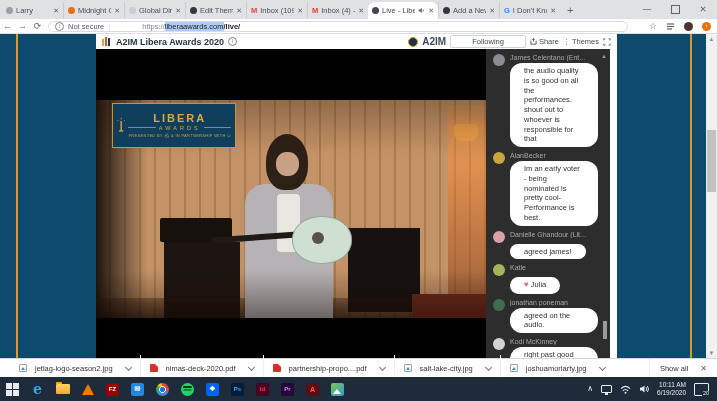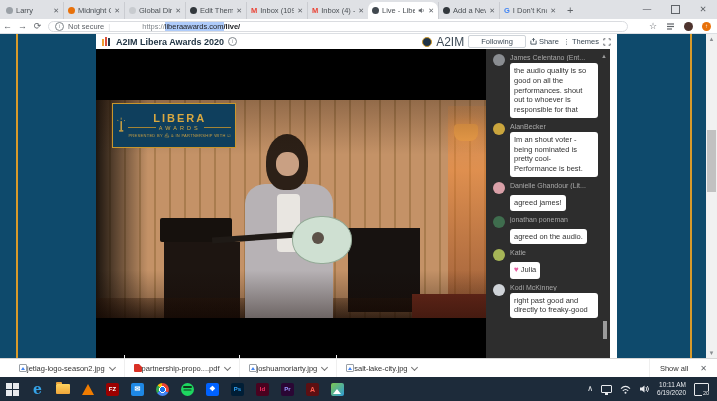--- a/index.html
+++ b/index.html
@@ -41,22 +41,22 @@
   #page{position:absolute;left:0;top:34px;width:717px;height:324px;background:#0e4a6c;}
   .goldstripe{position:absolute;top:0;width:2px;height:324px;background:#d89a2a;}
   #card{position:absolute;left:96px;top:0;width:521px;height:324px;background:#fff;}
 
   #cardheader{height:15px;display:flex;align-items:center;padding:0 6px;gap:4px;font-size:7.5px;color:#3e4b57;}
   .a2imlogo{display:flex;align-items:flex-end;gap:1px;height:9px;}
   .a2imlogo i{display:block;width:2px;}
   .pagetitle{font-size:9px;font-weight:bold;color:#243746;white-space:nowrap;margin-left:2px;}
   .hspacer{flex:1;}
   .chanav{width:10px;height:10px;border-radius:50%;background:#1f3346;border:1px solid #c9962c;box-sizing:border-box;}
-  .channame{font-size:12px;color:#3e4b57;}
-  .followbtn{border:1px solid #cfd4d9;padding:1px 12px;border-radius:2px;color:#3e4b57;}
+  .channame{font-size:10px;color:#3e4b57;font-weight:bold;}
+  .followbtn{border:1px solid #cfd4d9;padding:1px 21px;border-radius:2px;color:#3e4b57;}
   .hbtn{display:flex;align-items:center;gap:2px;color:#3e4b57;}
   .vdots{font-size:7px;color:#3e4b57;}
 
   
   #player{position:absolute;left:0;top:15px;width:401px;height:309px;background:#000;overflow:hidden;}
   #video{position:absolute;left:0;top:51px;width:390px;height:218px;
     background:repeating-linear-gradient(90deg,#c49267 0 13px,#a97c4e 13px 15px);}
   .vtint{position:absolute;left:0;top:0;width:390px;height:218px;
     background:linear-gradient(180deg,rgba(30,15,5,.30),rgba(0,0,0,0) 25%,rgba(0,0,0,0) 78%,rgba(20,8,2,.45));}
   .vshadow{position:absolute;left:0;top:0;width:52px;height:218px;background:linear-gradient(90deg,rgba(0,0,0,.85),rgba(0,0,0,0));}
@@ -81,33 +81,33 @@
   .b1{font-size:11px;font-weight:bold;letter-spacing:2px;line-height:1.1;}
   .b2{font-size:5.5px;letter-spacing:3px;display:flex;align-items:center;gap:3px;justify-content:center;}
   .b2:before,.b2:after{content:"";flex:1;height:1px;background:#c9962c;opacity:.8;}
   .b3{font-size:4px;letter-spacing:.3px;margin-top:2px;white-space:nowrap;overflow:hidden;opacity:.9;}
 
   
   #chat{position:absolute;left:390px;top:15px;width:124px;height:309px;background:#2d2d2d;box-sizing:border-box;padding:5px 12px 0 7px;overflow:hidden;}
   .msg{position:relative;margin-bottom:5px;padding-left:17px;}
   .msg .av{position:absolute;left:0;top:0;width:12px;height:12px;border-radius:50%;}
   .msg .uname{font-size:7px;color:#a8a8a8;margin-bottom:2px;white-space:nowrap;overflow:hidden;}
-  .msg .bubble{display:inline-block;background:#fff;border-radius:3px;padding:3px 4px;font-size:7.5px;line-height:1.3;color:#333;max-width:92px;}
+  .msg .bubble{display:inline-block;background:#fff;border-radius:12px;padding:3px 14px;font-size:7.5px;line-height:1.3;color:#333;max-width:92px;}
   .heart{color:#e85fa2;font-size:8px;}
   #chatscrollup{position:absolute;right:3px;top:4px;font-size:6px;color:#9a9a9a;line-height:1;}
   #chatthumb{position:absolute;right:3px;top:272px;width:4px;height:18px;background:#9a9a9a;}
 
   
   #pagescroll{position:absolute;left:706px;top:0;width:11px;height:324px;background:#f1f1f1;}
   .scrollarrow{position:absolute;left:0;width:11px;text-align:center;font-size:6px;color:#8a8d91;line-height:10px;}
   #pgthumb{position:absolute;left:1px;top:96px;width:9px;height:62px;background:#c1c1c1;}
 
   
   #downloads{position:absolute;left:0;top:358px;width:717px;height:19px;background:#fff;border-top:1px solid #d6d6d6;display:flex;align-items:center;box-sizing:border-box;padding-left:10px;font-size:7.5px;color:#333;}
-  .dlitem{display:flex;align-items:center;gap:0;padding:4px 9px;height:100%;}
+  .dlitem{display:flex;align-items:center;gap:8px;padding:4px 9px;height:100%;}
   .dlitem+.dlitem{border-left:1px solid #efefef;}
   .dlicon{width:8px;height:8px;flex:none;border-radius:1px;position:relative;}
   .dlicon.image{background:#fff;border:1px solid #9aa0a6;box-sizing:border-box;}
   .dlicon.image:after{content:"";position:absolute;left:1px;bottom:1px;border-left:2px solid transparent;border-right:2px solid transparent;border-bottom:3px solid #4285f4;}
   .dlicon.pdf{background:#d93025;}
   .dlicon.pdf:after{content:"";position:absolute;right:0;top:0;border-top:3px solid #fff;border-left:3px solid transparent;}
   .dlchev{width:4px;height:4px;border-right:1.2px solid #757575;border-bottom:1.2px solid #757575;transform:rotate(45deg);margin-left:5px;margin-top:-2px;}
   #showall{margin-left:auto;display:flex;align-items:center;gap:12px;padding:0 10px;height:100%;border-left:1px solid #efefef;}
   #dlclose{font-size:8px;color:#5f6368;}
 
@@ -308,24 +308,24 @@
                 <span>⛫</span>
               </div>
             </div>
           </div>
         </div>
       </div>
 
       <div id="chat">
         <div id="chatmsgs">
             <div class="msg"><span class="av" style="background: rgb(138, 141, 145);"></span><div class="uname">James Celentano (Ent...</div><div class="bubble">the audio quality is so good on all the performances. shout out to whoever is responsible for that</div></div>
-            <div class="msg"><span class="av" style="background: rgb(202, 165, 61);"></span><div class="uname">AlanBecker</div><div class="bubble">Im an shout voter - being nominated is pretty cool- Performance is best.</div></div>
+            <div class="msg"><span class="av" style="background: rgb(202, 165, 61);"></span><div class="uname">AlanBecker</div><div class="bubble">Im an early voter - being nominated is pretty cool- Performance is best.</div></div>
             <div class="msg"><span class="av" style="background: rgb(217, 160, 168);"></span><div class="uname">Danielle Ghandour (Lit...</div><div class="bubble">agreed james!</div></div>
+            <div class="msg"><span class="av" style="background: rgb(166, 181, 87);"></span><div class="uname">Katie</div><div class="bubble"><span class="heart">♥</span> Julia</div></div>
             <div class="msg"><span class="av" style="background: rgb(63, 109, 78);"></span><div class="uname">jonathan poneman</div><div class="bubble">agreed on the audio.</div></div>
-            <div class="msg"><span class="av" style="background: rgb(166, 181, 87);"></span><div class="uname">Katie</div><div class="bubble"><span class="heart">♥</span> Julia</div></div>
             <div class="msg"><span class="av" style="background: rgb(207, 211, 216);"></span><div class="uname">Kodi McKinney</div><div class="bubble">right past good and directly to freaky-good</div></div>
           </div>
         <div id="chatscrollup">▲</div>
         <div id="chatthumb"></div>
       </div>
     </div>
 
     <div id="pagescroll">
       <div class="scrollarrow" style="top:0;">▲</div>
       <div id="pgthumb"></div>
@@ -335,31 +335,36 @@
 
   <div id="downloads">
     <div id="dlitems" style="display:flex;height:100%;align-items:center;">
         <div class="dlitem">
           <span class="dlicon image"></span>
           <span>jetlag-logo-season2.jpg</span>
           <span class="dlchev"></span>
         </div>
         <div class="dlitem">
           <span class="dlicon pdf"></span>
+          <span>nlmas-deck-2020.pdf</span>
+          <span class="dlchev"></span>
+        </div>
+        <div class="dlitem">
+          <span class="dlicon pdf"></span>
           <span>partnership-propo....pdf</span>
+          <span class="dlchev"></span>
+        </div>
+        <div class="dlitem">
+          <span class="dlicon image"></span>
+          <span>salt-lake-city.jpg</span>
           <span class="dlchev"></span>
         </div>
         <div class="dlitem">
           <span class="dlicon image"></span>
           <span>joshuamoriarty.jpg</span>
-          <span class="dlchev"></span>
-        </div>
-        <div class="dlitem">
-          <span class="dlicon image"></span>
-          <span>salt-lake-city.jpg</span>
           <span class="dlchev"></span>
         </div>
       </div>
     <div id="showall">
       <span>Show all</span>
       <span id="dlclose">✕</span>
     </div>
   </div>
 
   <div id="taskbar">

